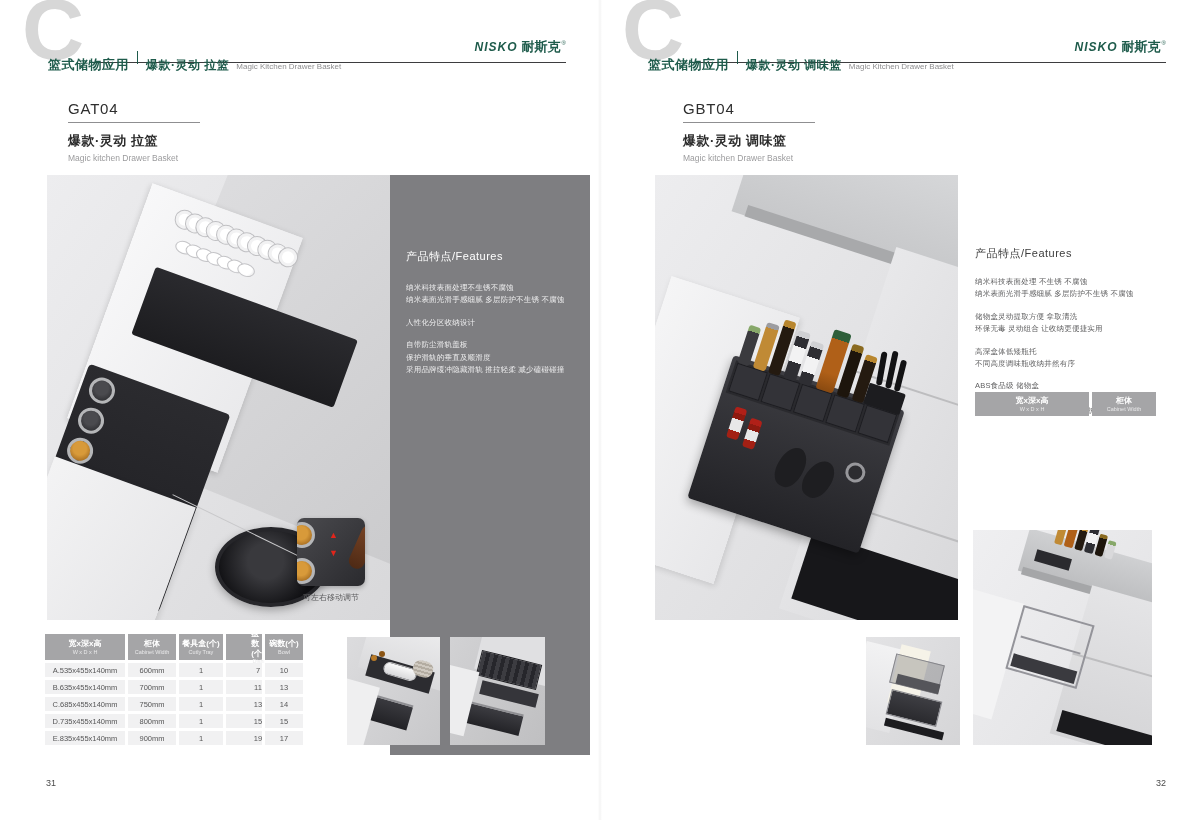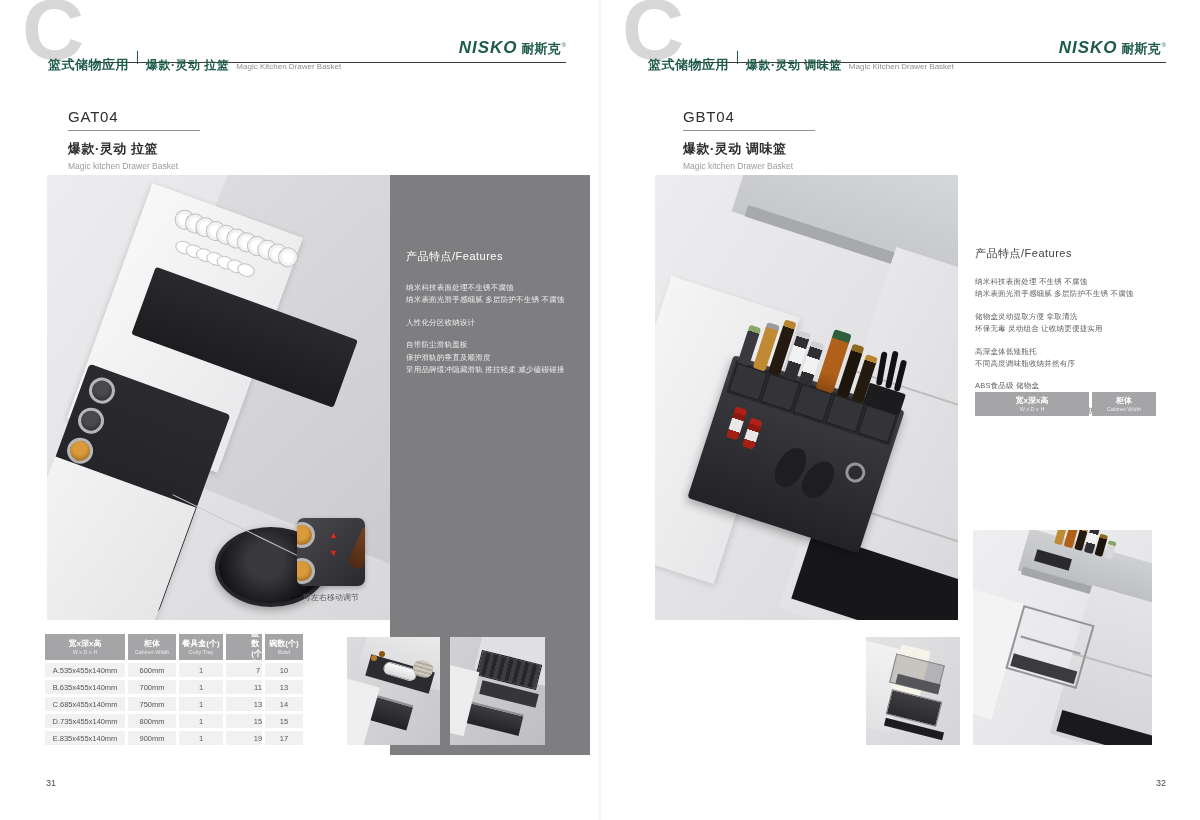--- a/index.html
+++ b/index.html
@@ -18,26 +18,26 @@
 
   
   .watermark{position:absolute;left:22px;top:-14px;font-size:86px;font-weight:700;color:#d7d7d7;line-height:1;z-index:0;}
   .hdr{position:absolute;left:48px;top:40px;display:flex;align-items:baseline;z-index:2;white-space:nowrap;}
   .hdr-category{font-size:13px;font-weight:700;color:var(--brand-green);letter-spacing:.5px;margin-top:16px;}
   .hdr-sep{width:1px;height:13px;background:var(--brand-green);margin:0 8px;align-self:center;}
   .hdr-title-cn{font-size:12px;font-weight:700;color:var(--brand-green);letter-spacing:.5px;}
   .hdr-title-en{font-size:8px;color:#8e8e90;margin-left:7px;}
   .hdr-rule{position:absolute;left:92px;right:34px;top:62px;height:1px;background:#3d3d3f;z-index:1;}
   .logo{position:absolute;right:34px;top:38px;display:flex;align-items:baseline;z-index:2;}
-  .logo-en{font-size:17px;font-weight:800;font-style:italic;color:var(--brand-green);letter-spacing:1px;}
+  .logo-en{font-size:12px;font-weight:800;font-style:italic;color:var(--brand-green);letter-spacing:1px;}
   .logo-cn{font-size:13px;font-weight:700;color:var(--brand-green);margin-left:4px;}
   .logo-reg{font-size:6px;color:var(--brand-green);margin-left:1px;transform:translateY(-6px);}
 
   
-  .tblock{position:absolute;left:68px;top:108px;z-index:2;}
+  .tblock{position:absolute;left:68px;top:100px;z-index:2;}
   .page-right .tblock{left:83px;}
   .p-code{font-size:15px;color:#2e2e2e;letter-spacing:.8px;}
   .p-underline{width:132px;height:1px;background:#8f8f91;margin:5px 0 9px 0;}
   .p-name-cn{font-size:13px;font-weight:700;color:#2b2b2b;letter-spacing:.5px;}
   .p-name-en{font-size:8.5px;color:#9b9b9d;margin-top:3px;}
 
   
   .photo{position:absolute;overflow:hidden;background:linear-gradient(125deg,#ededef 0%,#e2e2e4 55%,#d8d8da 100%);z-index:1;}
   .sh{position:absolute;}
 

